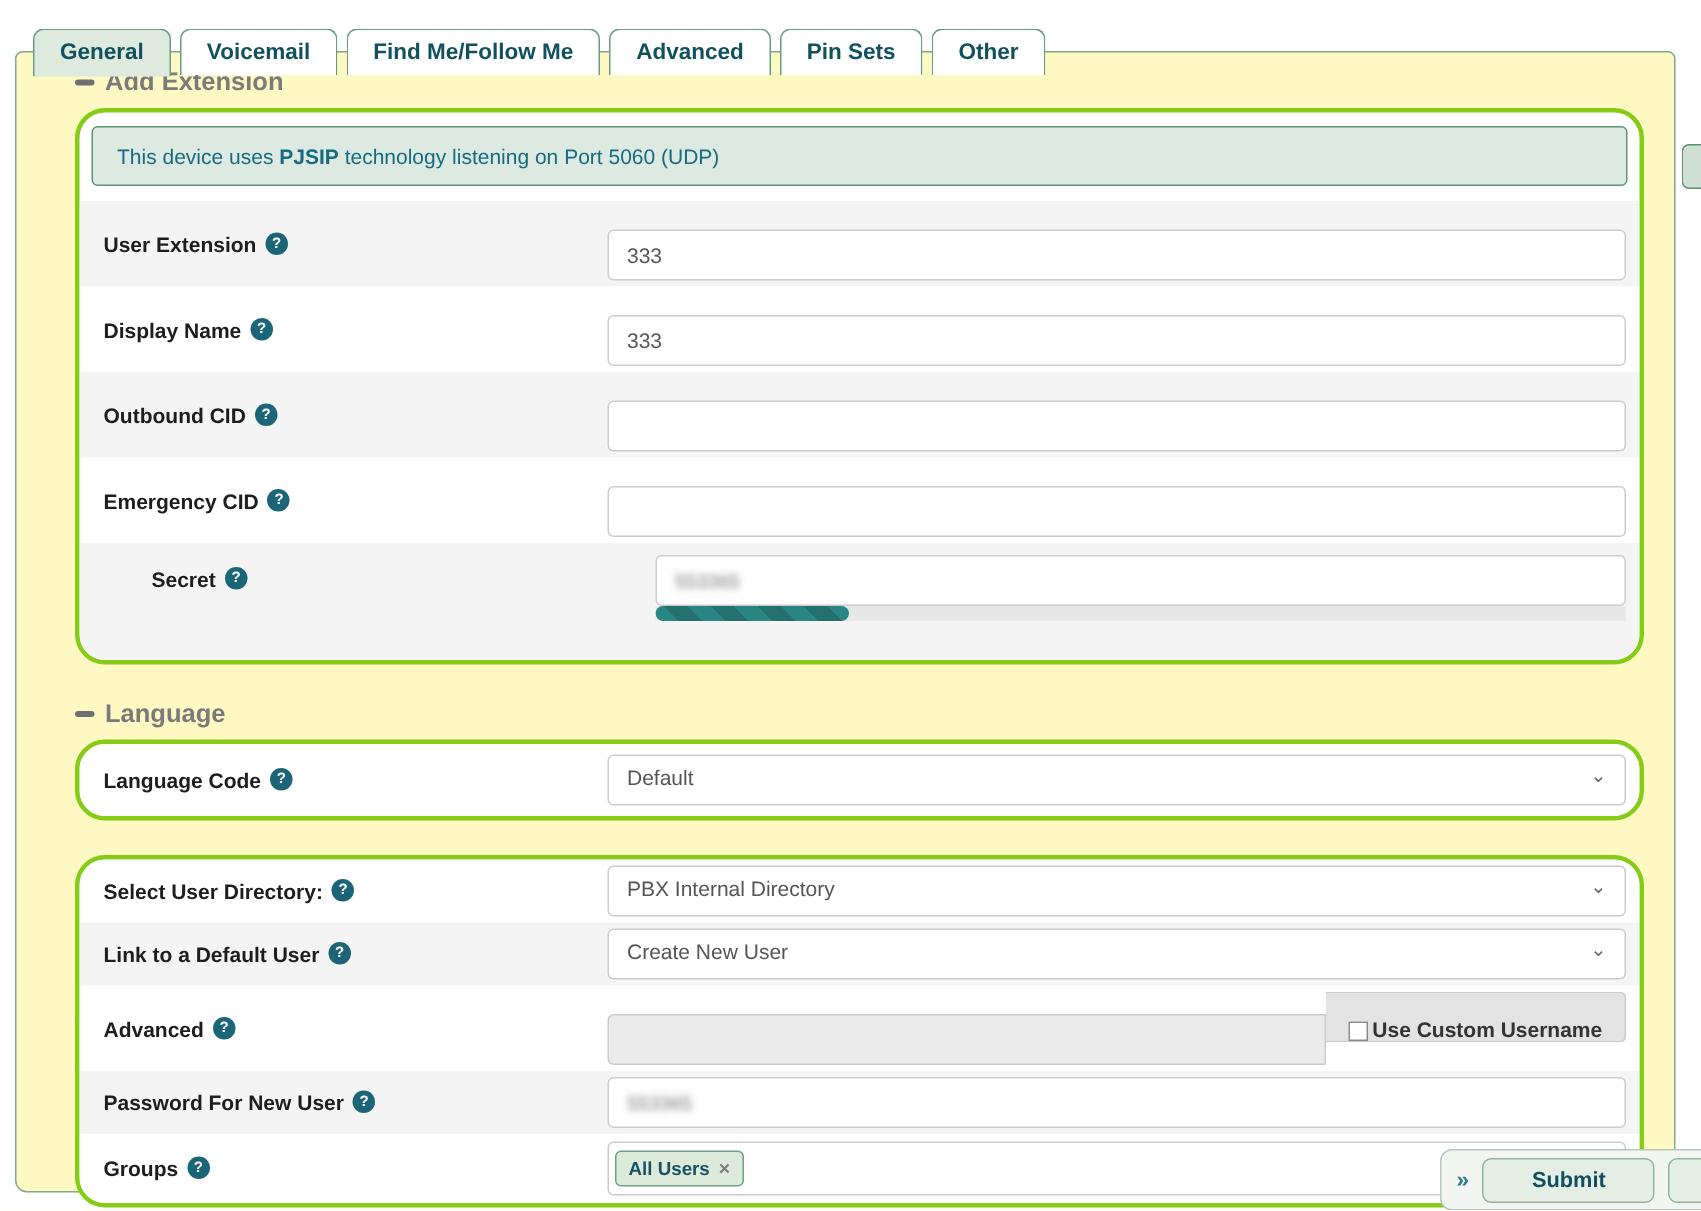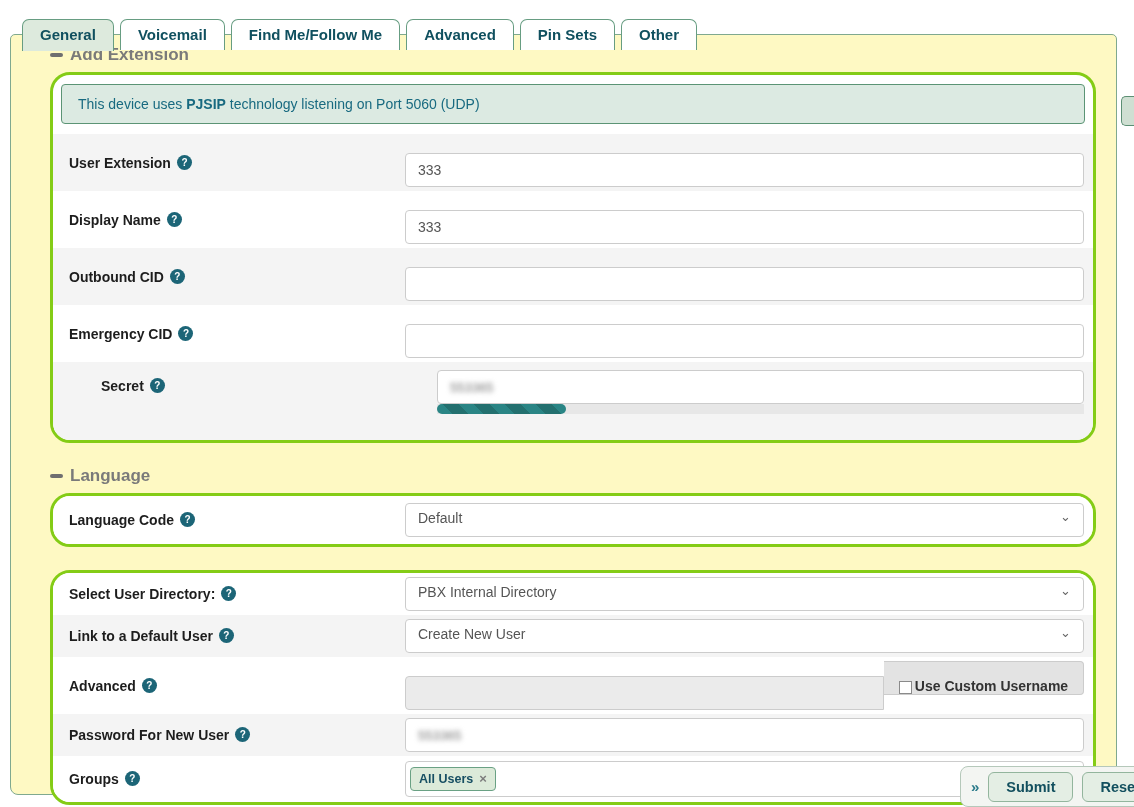--- a/index.html
+++ b/index.html
@@ -89,21 +89,21 @@
   .tag .x { color:#7c7c7c; font-size:13px; font-weight:bold; cursor:pointer; line-height:1; }
 
   
   .toolbar {
     position:absolute; left:960px; top:766px; height:41px; width:220px;
     background:#f3f5f2; border:1px solid #b5c8ba; border-radius:8px;
     display:flex; align-items:center; gap:9px; padding:0 10px; z-index:4;
   }
   .toolbar .expand { color:#2a7a8a; font-size:15px; font-weight:bold; cursor:pointer; }
   .tbtn {
-    height:30px; padding:0 17px; background:#e4eee4; border:1px solid #93b59d; border-radius:6px;
+    height:30px; padding:0 32px; background:#e4eee4; border:1px solid #93b59d; border-radius:6px;
     font-size:14.5px; font-weight:bold; color:#124f5e; cursor:pointer; white-space:nowrap;
     font-family:"Liberation Sans",sans-serif;
   }
 
   
   .edge-float {
     position:absolute; right:0; top:96px; width:13px; height:30px;
     background:#cfdfd2; border:1px solid #5c8f74; border-right:none; border-radius:5px 0 0 5px; z-index:4; cursor:pointer;
   }
 </style>

